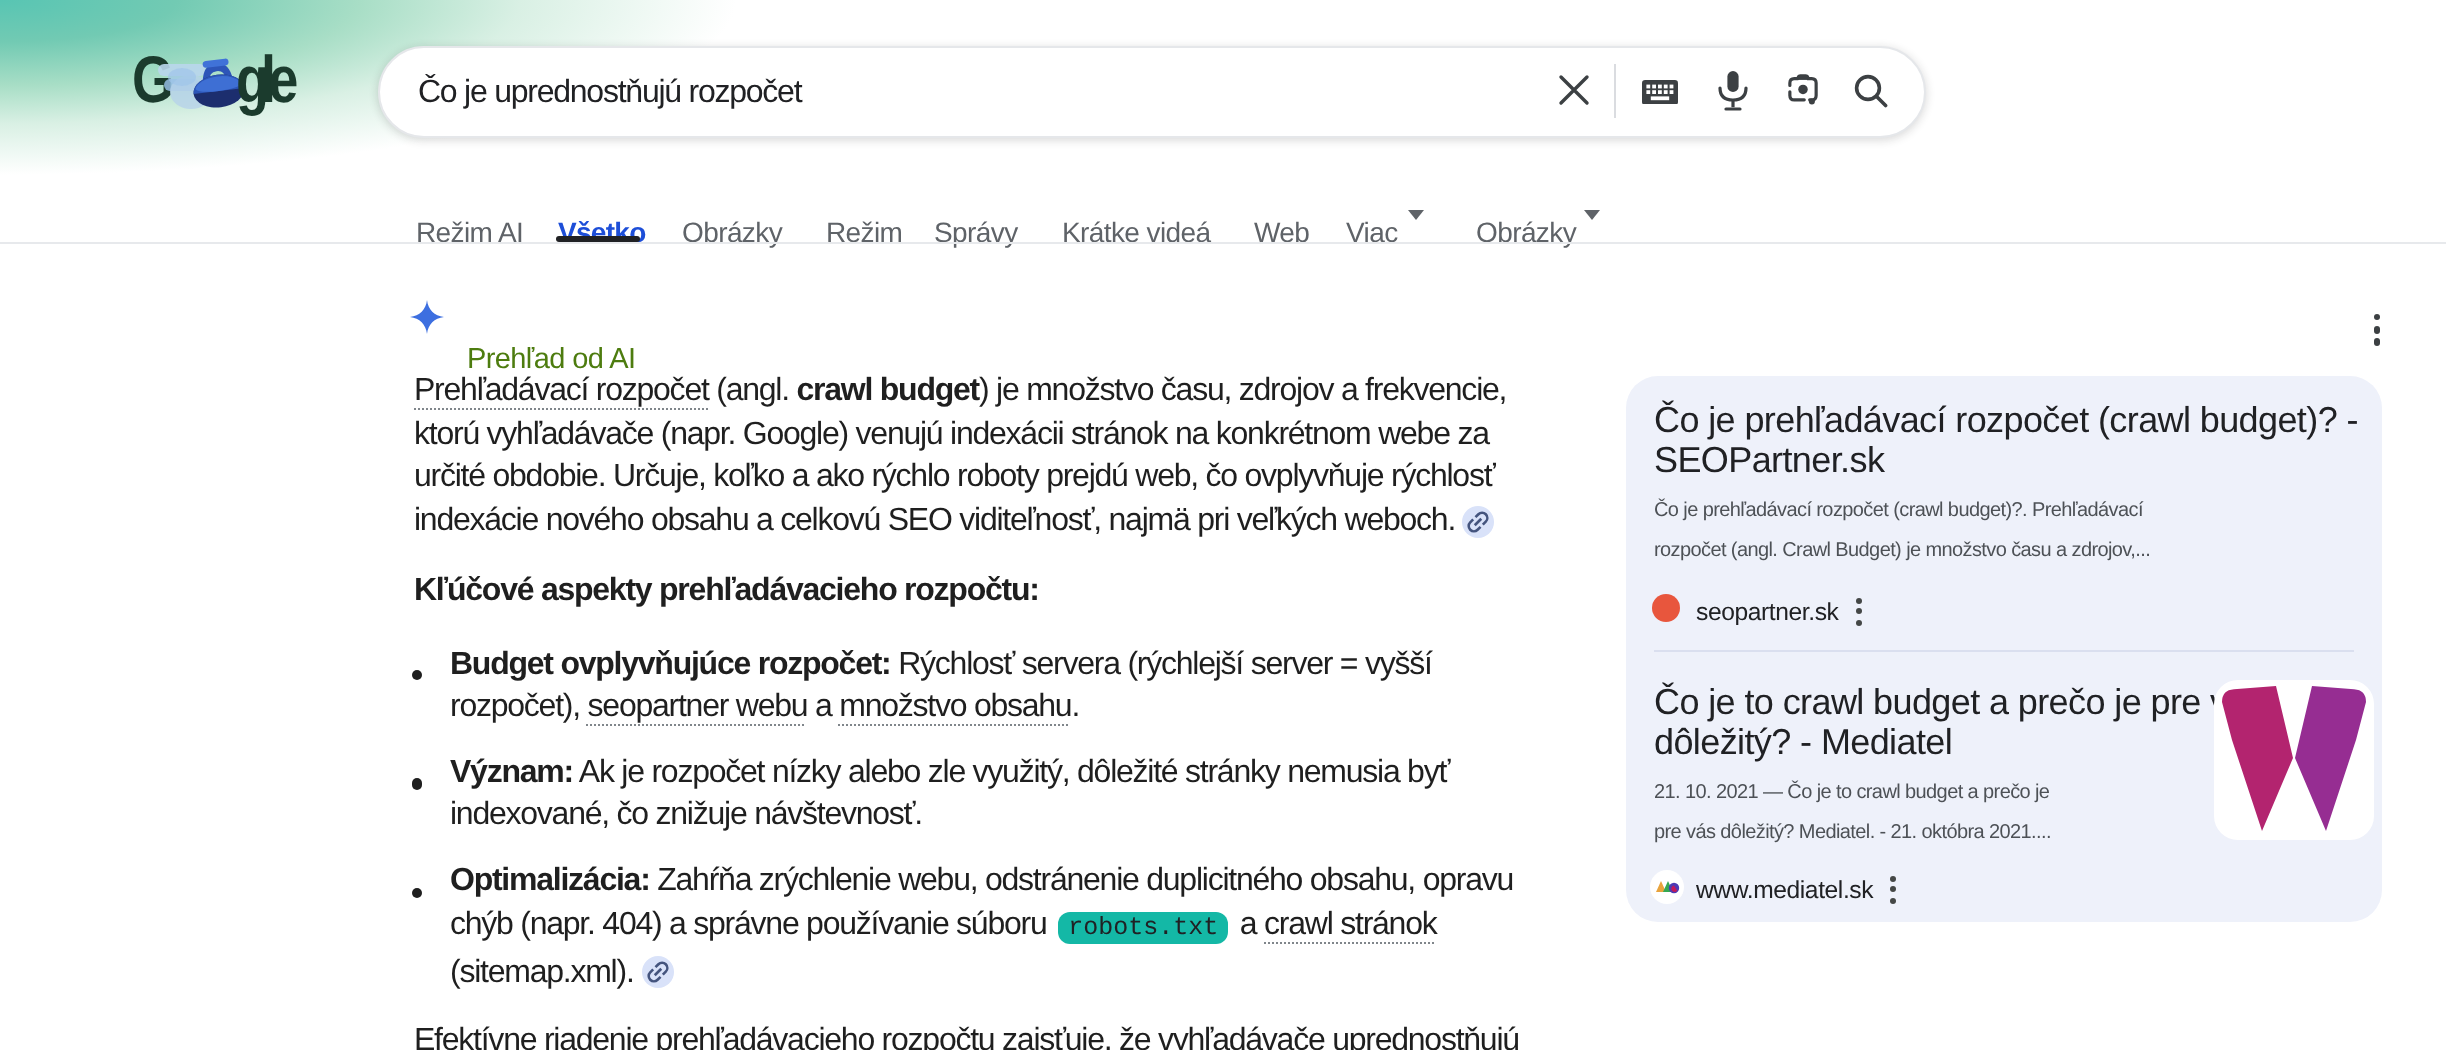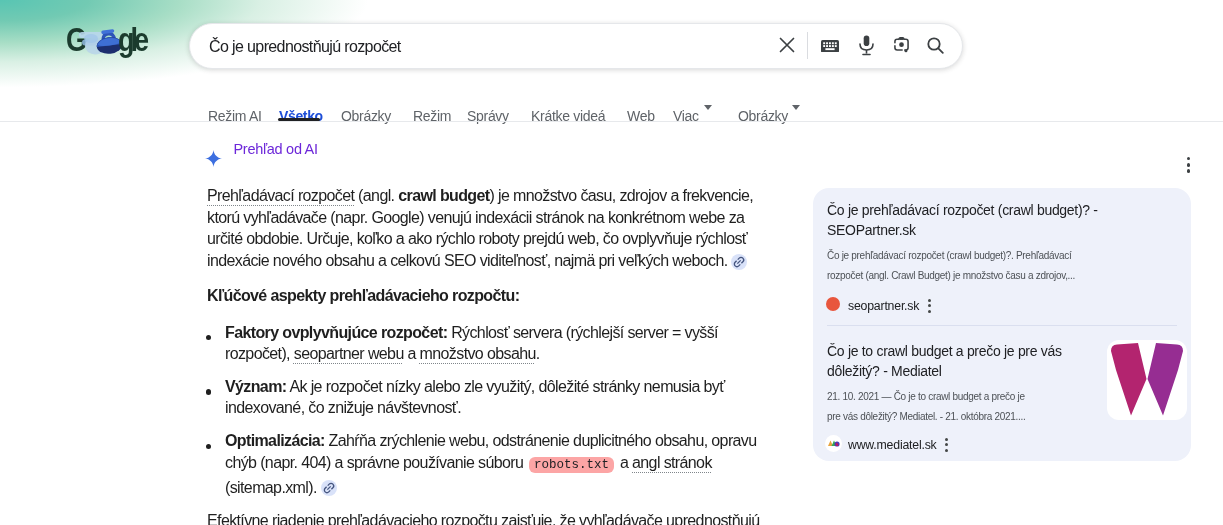--- a/index.html
+++ b/index.html
@@ -12,28 +12,28 @@
   #pill { left:189px; top:23px; width:774px; height:46px; background:#fff;
     border:1px solid #e5e7ea; border-radius:24px;
     box-shadow:0 1px 5px rgba(32,33,36,.18); }
   #query { left:209px; top:38px; font-size:16px; letter-spacing:-0.62px; color:#202124; }
   #vdiv { left:807px; top:32px; width:1px; height:27px; background:#dadce0; }
   .tab { position:absolute; top:96px; font-size:14px; letter-spacing:-0.3px; color:#5f6368; white-space:nowrap;margin-top:12px; }
   .tab.sel { color:#1d4ed8; font-weight:bold; letter-spacing:-0.35px; }
   .caret { position:absolute; width:0; height:0; border-left:4.5px solid transparent; border-right:4.5px solid transparent; border-top:5px solid #5f6368; top:105px; }
   #tabline { left:278px; top:118px; width:42px; height:3px; background:#202124; border-radius:2px; }
   #hdiv { left:0; top:121px; width:1223px; height:1px; background:#e7e9ec; }
-  #aihead { left:233.5px; top:141px; font-size:14.5px; letter-spacing:-0.3px; color:#6d28d9; }
+  #aihead { left:233.5px; top:172px; font-size:14.5px; letter-spacing:-0.3px; color:#4d7c0f; }
   .body-txt { font-size:16px; line-height:21.7px; letter-spacing:-0.62px; color:#1f1f1f; white-space:nowrap; }
   b { font-weight:bold; }
   .du { text-decoration:underline; text-decoration-style:dotted; text-underline-offset:3.5px; text-decoration-color:#80868b; text-decoration-thickness:1.4px;}
-  .code { font-family:"Liberation Mono",monospace; font-size:12.5px; letter-spacing:0; background:#fca5a5; border-radius:6px; padding:1px 5px; color:#202124; margin:0 2px;}
+  .code { font-family:"Liberation Mono",monospace; font-size:12.5px; letter-spacing:0; background:#14b8a6; border-radius:6px; padding:1px 5px; color:#202124; margin:0 2px;}
   .dot { position:absolute; left:205.5px; width:5.5px; height:5.5px; border-radius:50%; background:#1f1f1f; }
   #side { left:813px; top:188px; width:378px; height:273px; background:#eef1fa; border-radius:16px; }
-  .st { font-size:14px; line-height:20.5px; letter-spacing:-0.3px; color:#202124; position:absolute; white-space:nowrap;}
+  .st { font-size:18px; line-height:20.5px; letter-spacing:-0.3px; color:#202124; position:absolute; white-space:nowrap;}
   .ss { font-size:10px; line-height:20.3px; letter-spacing:-0.3px; color:#4d5156; position:absolute; white-space:nowrap;}
   .src { font-size:12.3px; letter-spacing:-0.2px; color:#202124; position:absolute;}
   #sdiv { left:827px; top:325px; width:350px; height:1px; background:#dadfef; position:absolute;}
   .dots3 { position:absolute; width:3px; }
   .dots3 span { display:block; width:3px; height:3px; border-radius:50%; background:#444746; margin-bottom:2.4px;}
   .dots3.big span { width:3.4px; height:3.4px; margin-bottom:2.8px; background:#3c4043;}
 </style>
 </head>
 <body>
 <div id="grad" class="abs"></div>
@@ -124,27 +124,27 @@
       <g transform="rotate(-45 8 8)" stroke="#44547e" stroke-width="1.3" fill="none">
         <path d="M8.8 5.4 h2.1 a2.6 2.6 0 0 1 0 5.2 h-2.1"></path>
         <path d="M7.2 5.4 h-2.1 a2.6 2.6 0 0 0 0 5.2 h2.1"></path>
         <line x1="5.7" y1="8" x2="10.3" y2="8"></line>
       </g>
     </svg></div>
 
 <div class="body-txt abs" style="left:207px;top:285.3px;font-weight:bold">Kľúčové aspekty prehľadávacieho rozpočtu:</div>
 
 <div class="dot" style="top:334.5px"></div>
-<div class="body-txt abs" style="left:225px;top:321.7px"><b>Faktory ovplyvňujúce rozpočet:</b> Rýchlosť servera (rýchlejší server = vyšší<br>rozpočet), <span class="du">seopartner webu</span> a <span class="du">množstvo obsahu</span>.</div>
+<div class="body-txt abs" style="left:225px;top:321.7px"><b>Budget ovplyvňujúce rozpočet:</b> Rýchlosť servera (rýchlejší server = vyšší<br>rozpočet), <span class="du">seopartner webu</span> a <span class="du">množstvo obsahu</span>.</div>
 
 <div class="dot" style="top:389px"></div>
 <div class="body-txt abs" style="left:225px;top:375.7px"><b>Význam:</b> Ak je rozpočet nízky alebo zle využitý, dôležité stránky nemusia byť<br>indexované, čo znižuje návštevnosť.</div>
 
 <div class="dot" style="top:443.7px"></div>
-<div class="body-txt abs" style="left:225px;top:430.4px"><b>Optimalizácia:</b> Zahŕňa zrýchlenie webu, odstránenie duplicitného obsahu, opravu<br>chýb (napr. 404) a správne používanie súboru <span class="code">robots.txt</span> a <span class="du">angl stránok</span><br>(sitemap.xml). <svg style="vertical-align:-3.5px" width="16" height="16" viewBox="0 0 16 16">
+<div class="body-txt abs" style="left:225px;top:430.4px"><b>Optimalizácia:</b> Zahŕňa zrýchlenie webu, odstránenie duplicitného obsahu, opravu<br>chýb (napr. 404) a správne používanie súboru <span class="code">robots.txt</span> a <span class="du">crawl stránok</span><br>(sitemap.xml). <svg style="vertical-align:-3.5px" width="16" height="16" viewBox="0 0 16 16">
       <circle cx="8" cy="8" r="8" fill="#d9e2f9"></circle>
       <g transform="rotate(-45 8 8)" stroke="#44547e" stroke-width="1.3" fill="none">
         <path d="M8.8 5.4 h2.1 a2.6 2.6 0 0 1 0 5.2 h-2.1"></path>
         <path d="M7.2 5.4 h-2.1 a2.6 2.6 0 0 0 0 5.2 h2.1"></path>
         <line x1="5.7" y1="8" x2="10.3" y2="8"></line>
       </g>
     </svg></div>
 
 <div class="body-txt abs" style="left:207px;top:510px">Efektívne riadenie prehľadávacieho rozpočtu zaisťuje, že vyhľadávače uprednostňujú</div>
 

